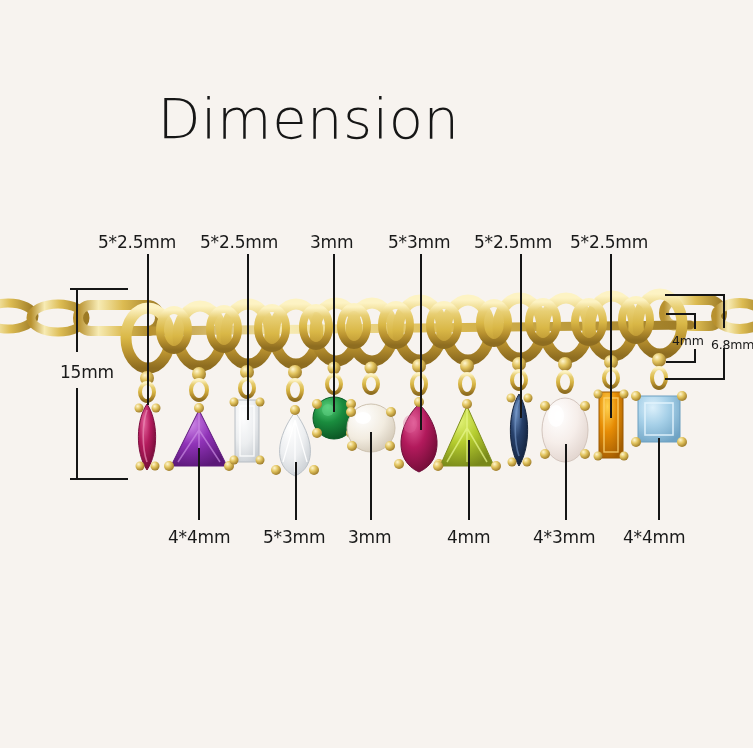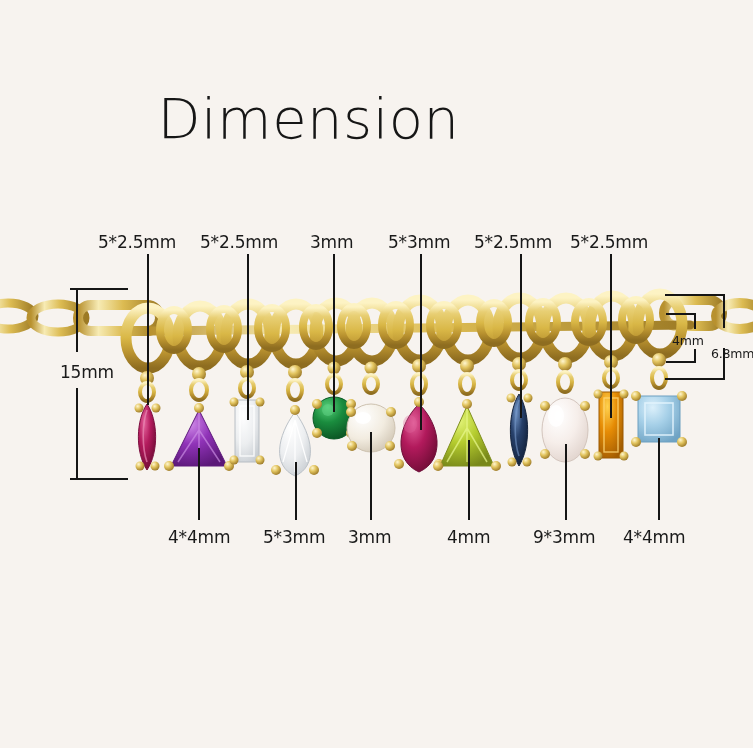--- a/index.html
+++ b/index.html
@@ -330,21 +330,21 @@
     <div class="leader" style="left:295px;top:462px;height:58px"></div>
     <div class="dim-label" style="left:263px;top:527px">5*3mm</div>
 
     <div class="leader" style="left:370px;top:432px;height:88px"></div>
     <div class="dim-label" style="left:348px;top:527px">3mm</div>
 
     <div class="leader" style="left:468px;top:440px;height:80px"></div>
     <div class="dim-label" style="left:447px;top:527px">4mm</div>
 
     <div class="leader" style="left:565px;top:444px;height:76px"></div>
-    <div class="dim-label" style="left:533px;top:527px">9*3mm</div>
+    <div class="dim-label" style="left:533px;top:527px">4*3mm</div>
 
     <div class="leader" style="left:658px;top:438px;height:82px"></div>
     <div class="dim-label" style="left:623px;top:527px">4*4mm</div>
   </div>
 
   <div>
 
     <div class="rule-h" style="left:70px;top:288px;width:58px"></div>
     <div class="rule-v" style="left:76px;top:288px;height:64px"></div>
 
@@ -352,21 +352,21 @@
     <div class="rule-h" style="left:70px;top:478px;width:58px"></div>
     <div class="dim-label" style="left:60px;top:362px">15mm</div>
   </div>
 
   <div>
 
     <div class="rule-h" style="left:665px;top:294px;width:60px"></div>
     <div class="rule-v" style="left:723px;top:294px;height:34px"></div>
     <div class="rule-v" style="left:723px;top:348px;height:32px"></div>
     <div class="rule-h" style="left:665px;top:378px;width:60px"></div>
-    <div class="dim-label tiny" style="left:711px;top:346px">6.8mm</div>
+    <div class="dim-label tiny" style="left:711px;top:337px">6.8mm</div>
 
     <div class="rule-h" style="left:666px;top:313px;width:30px"></div>
     <div class="rule-v" style="left:694px;top:313px;height:16px"></div>
     <div class="rule-v" style="left:694px;top:349px;height:14px"></div>
     <div class="rule-h" style="left:666px;top:361px;width:30px"></div>
     <div class="dim-label tiny" style="left:672px;top:333px">4mm</div>
   </div>
 
 </div>
 

